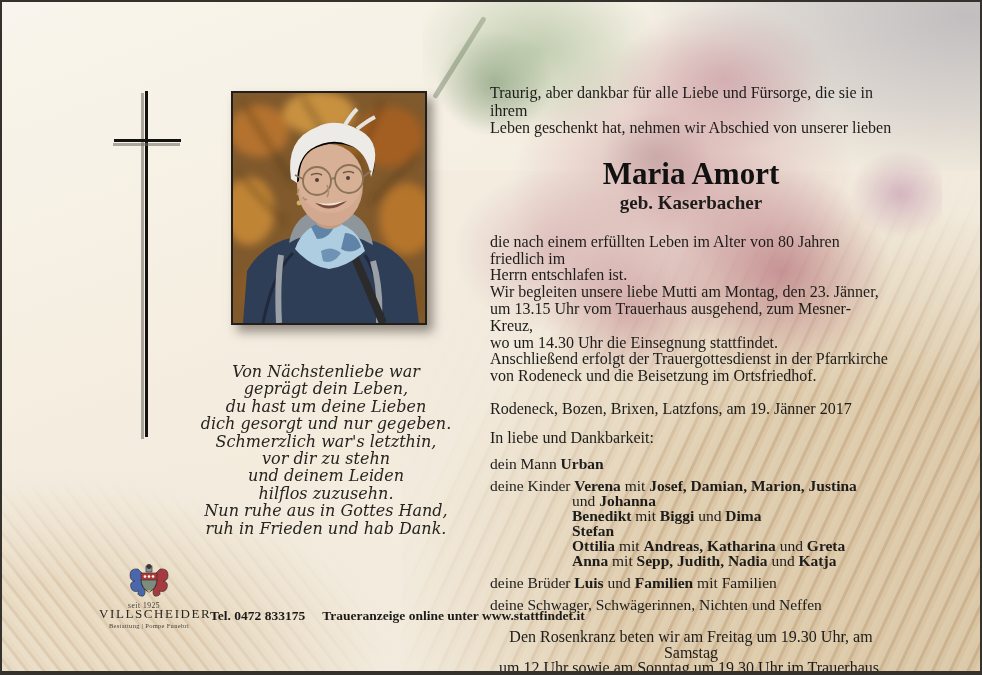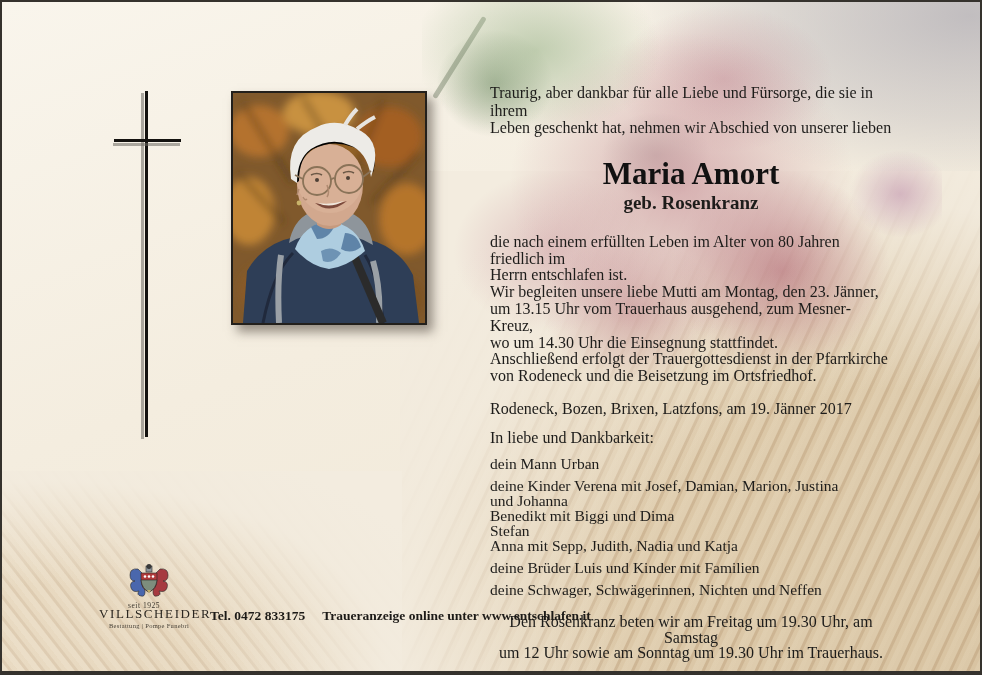--- a/index.html
+++ b/index.html
@@ -56,23 +56,23 @@
   
   .rcol{position:absolute;left:488px;top:82px;width:402px;}
   .intro{font-size:16px;line-height:17.6px;white-space:pre-line;}
   .name{margin-top:20px;text-align:center;font-size:31px;line-height:34px;font-weight:bold;color:#111;}
   .maiden{margin-top:1px;text-align:center;font-size:19px;line-height:21px;font-weight:bold;}
   .announce{margin-top:21px;font-size:16px;line-height:16.8px;white-space:pre-line;}
   .places{margin-top:15px;font-size:16px;line-height:17px;}
   .gratitude{margin-top:12px;font-size:16px;line-height:17px;}
   .mourners{margin-top:10px;font-size:15.5px;line-height:15px;}
   .m-line{white-space:pre-wrap;}
-  .m-line.indent{}
+  .m-line.indent{margin-left:82px;}
   .m-line.gap{margin-top:7px;}
-  .m-line .b{font-weight:normal;}
+  .m-line .b{font-weight:bold;}
   .rosary{margin-top:17px;text-align:center;font-size:16px;line-height:15.6px;white-space:pre-line;}
 
   
   .crest{left:124px;top:562px;width:46px;height:36px;}
   .since{left:92px;top:599px;width:100px;text-align:center;font-size:7.5px;letter-spacing:.5px;color:#3a352c;}
   .brand{left:97px;top:604px;width:100px;text-align:right;font-size:13px;letter-spacing:1.6px;color:#2a2620;}
   .brandsub{left:97px;top:620px;width:100px;text-align:center;font-size:6.5px;letter-spacing:.3px;color:#4a443a;}
   .telline{left:208px;top:606px;font-size:13.5px;font-weight:bold;color:#1c1a17;}
   .telline .sp{display:inline-block;width:14px;}
 </style>
@@ -138,43 +138,54 @@
       <circle cx="84" cy="87" r="2" fill="#4e4036"></circle>
         <circle cx="115" cy="85" r="2" fill="#4e4036"></circle>
       <path d="M94,92 Q97,100 94,104" stroke="#b08a70" stroke-width="1.5" fill="none"></path>
       <path d="M82,110 Q97,122 114,108 Q98,114 82,110 Z" fill="#7c4a3c"></path>
       <path d="M85,110 Q97,116 111,108 Q97,112 85,110 Z" fill="#f0e8dd"></path>
       <path d="M66,96 L64,102 M70,104 Q72,108 74,106" stroke="#b08a70" stroke-width="1.4" fill="none"></path>
       <circle cx="66" cy="110" r="2.4" fill="#c8b36a"></circle>
     </svg>
   </div>
 
+  <div class="layer poem">Von Nächstenliebe war
+geprägt dein Leben,
+du hast um deine Lieben
+dich gesorgt und nur gegeben.
+Schmerzlich war's letzthin,
+vor dir zu stehn
+und deinem Leiden
+hilflos zuzusehn.
+Nun ruhe aus in Gottes Hand,
+ruh in Frieden und hab Dank.</div>
 
   <div class="rcol">
     <div class="intro">Traurig, aber dankbar für alle Liebe und Fürsorge, die sie in ihrem
 Leben geschenkt hat, nehmen wir Abschied von unserer lieben</div>
     <div class="name">Maria Amort</div>
-    <div class="maiden">geb. Rosenkranz</div>
+    <div class="maiden">geb. Kaserbacher</div>
     <div class="announce">die nach einem erfüllten Leben im Alter von 80 Jahren friedlich im
 Herrn entschlafen ist.
 Wir begleiten unsere liebe Mutti am Montag, den 23. Jänner,
 um 13.15 Uhr vom Trauerhaus ausgehend, zum Mesner-Kreuz,
 wo um 14.30 Uhr die Einsegnung stattfindet.
 Anschließend erfolgt der Trauergottesdienst in der Pfarrkirche
 von Rodeneck und die Beisetzung im Ortsfriedhof.</div>
     <div class="places">Rodeneck, Bozen, Brixen, Latzfons, am 19. Jänner 2017</div>
     <div class="gratitude">In liebe und Dankbarkeit:</div>
     <div class="mourners">
         <div class="m-line"><span>dein Mann </span><span class="b">Urban</span></div>
         <div class="m-line gap"><span>deine Kinder </span><span class="b">Verena</span><span> mit </span><span class="b">Josef, Damian, Marion, Justina</span></div>
         <div class="m-line indent"><span>und </span><span class="b">Johanna</span></div>
         <div class="m-line indent"><span class="b">Benedikt</span><span> mit </span><span class="b">Biggi</span><span> und </span><span class="b">Dima</span></div>
         <div class="m-line indent"><span class="b">Stefan</span></div>
+        <div class="m-line indent"><span class="b">Ottilia</span><span> mit </span><span class="b">Andreas, Katharina</span><span> und </span><span class="b">Greta</span></div>
         <div class="m-line indent"><span class="b">Anna</span><span> mit </span><span class="b">Sepp, Judith, Nadia</span><span> und </span><span class="b">Katja</span></div>
-        <div class="m-line gap"><span>deine Brüder </span><span class="b">Luis</span><span> und </span><span class="b">Kinder</span><span> mit Familien</span></div>
+        <div class="m-line gap"><span>deine Brüder </span><span class="b">Luis</span><span> und </span><span class="b">Familien</span><span> mit Familien</span></div>
         <div class="m-line gap"><span>deine Schwager, Schwägerinnen, Nichten und Neffen</span></div>
       </div>
     <div class="rosary">Den Rosenkranz beten wir am Freitag um 19.30 Uhr, am Samstag
 um 12 Uhr sowie am Sonntag um 19.30 Uhr im Trauerhaus.</div>
   </div>
 
   <div class="layer crest">
     <svg viewBox="0 0 46 36">
       <g stroke="#2a2a2a" stroke-width="0.6">
         <path d="M12,5 Q4,4 4,11 Q4,17 9,17 Q3,18 5,24 Q7,29 13,27 Q10,31 15,32 Q19,33 19,28 L17,10 Z" fill="#4a67ad"></path>
@@ -190,16 +201,16 @@
       <path d="M21,26 l2,3 l2,-3" fill="#c8b36a"></path>
     </svg>
   </div>
   <div class="layer since">seit 1925</div>
   <div class="layer brand">VILLSCHEIDER</div>
   <div class="layer brandsub">Bestattung | Pompe Funebri</div>
   <div class="layer telline">
     <span>Tel. 0472 833175</span><span class="sp"></span>
     <span>Traueranzeige online unter</span>
     <span> </span>
-    <span>www.entschlafen.it</span>
+    <span>www.stattfindet.it</span>
   </div>
 
 </div>
 
 </body></html>

